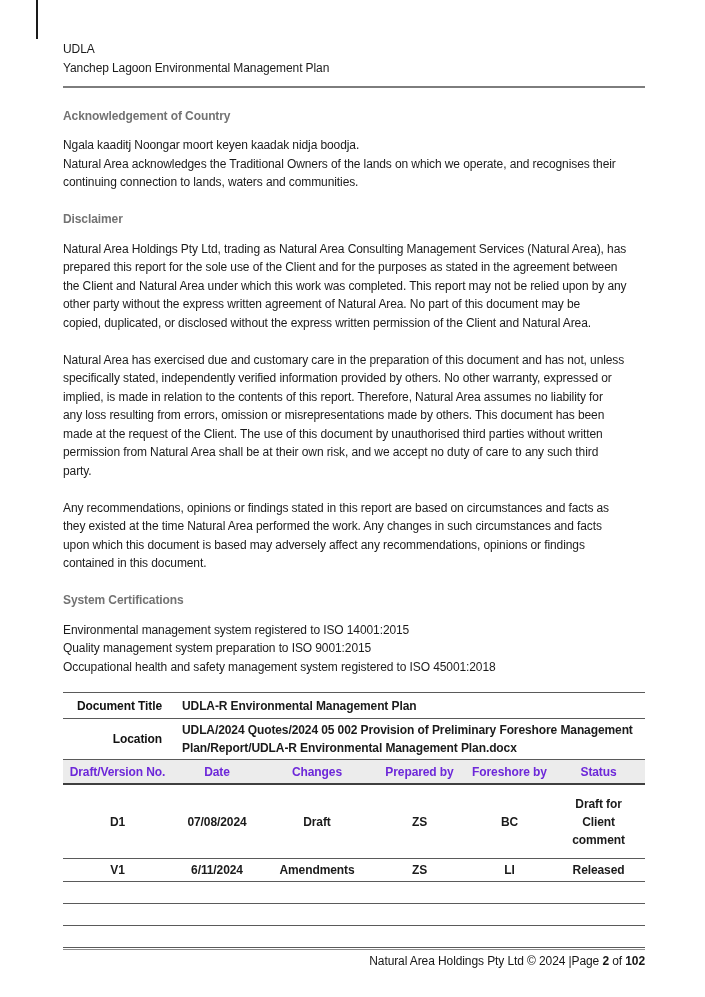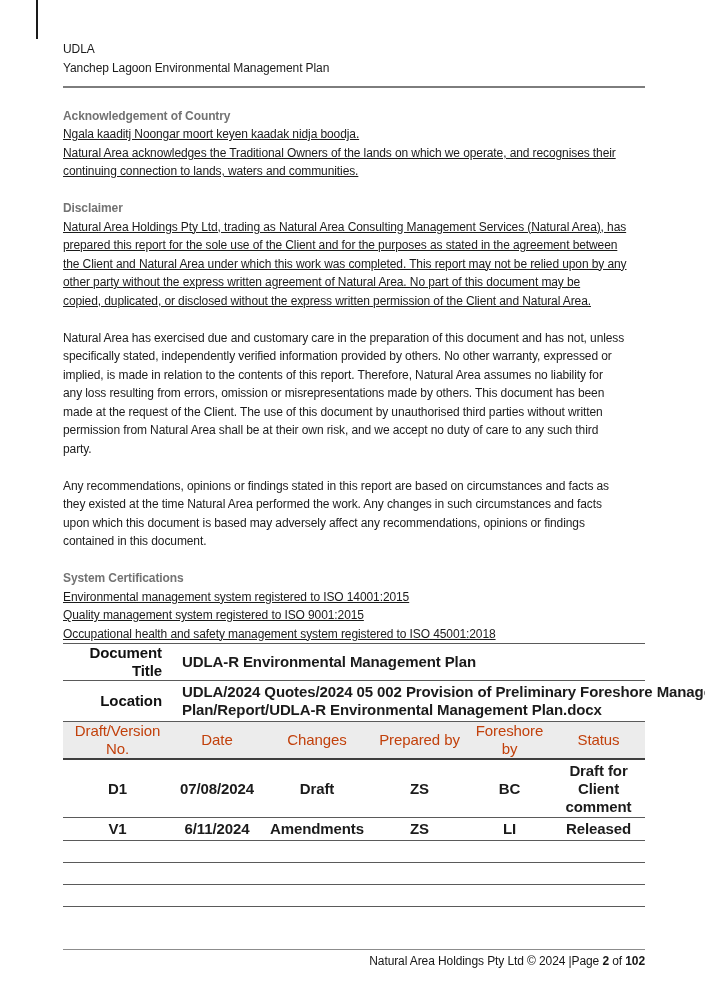--- a/index.html
+++ b/index.html
@@ -16,43 +16,43 @@
     width: 2px; height: 39px; background: #1a1a1a;
   }
   .content {
     position: absolute; left: 63px; top: 40px; width: 582px;
     font-size: 12px; line-height: 18.5px; letter-spacing: -0.1px;
   }
   .doc-header { border-bottom: 2px solid #7d7d7d; padding-bottom: 9px; }
   .hline { white-space: nowrap; }
   .section-heading { font-weight: bold; margin-top: 18.5px; color: #737373; }
   .para { margin-top: 18.5px; }
-  .para.first { margin-top: 0; text-decoration: underline; }
+  .para.first { margin-top: 11px; }
   .line { white-space: nowrap; }
 
   table.doc-table {
     table-layout: fixed; border-collapse: collapse;
-    width: 582px; 
-    font-size: 15px; letter-spacing: -0.1px; line-height: 18px;
+    width: 582px; margin-top: 16px;
+    font-size: 12px; letter-spacing: -0.1px; line-height: 18px;
   }
   .doc-table td, .doc-table th { padding: 0; vertical-align: middle; font-weight: bold; }
   .doc-table tr td, .doc-table tr th { border-bottom: 1.5px solid #5a5a5a; }
   .doc-table tr.meta-row-1 td { border-top: 1.5px solid #5a5a5a; }
   .doc-table .meta-label {
     font-weight: bold; text-align: right; padding-right: 10px; color: #111;
   }
   .doc-table .meta-value { text-align: left; padding: 2px 0 2px 10px; }
   .doc-table tr.meta-row-1 td { height: 21px; }
   .doc-table tr.head-row th {
-    background: #ececec; font-weight: normal; text-align: center;
-    height: 23px; color: #c2410c; border-bottom: 2.5px solid #3f3f3f;
+    background: #ececec; font-weight: bold; text-align: center;
+    height: 23px; color: #6d28d9; border-bottom: 2.5px solid #3f3f3f;
   }
   .doc-table td.c { text-align: center; }
   .doc-table tr.data-row-1 td { height: 55px; padding: 1px 0; }
-  .doc-table tr.data-row-1 td.status-cell { padding: 1px 13px; }
+  .doc-table tr.data-row-1 td.status-cell { padding: 9px 13px; }
   .doc-table tr.data-row-2 td { height: 22px; }
   .doc-table tr.empty-row td { height: 21px; }
 
   .footer {
     position: absolute; left: 63px; top: 929px; width: 582px;
     border-top: 1.5px solid #8c8c8c; padding-top: 4px;
     font-size: 12px; letter-spacing: -0.1px; text-align: right; color: #161616; margin-top: 20px;
   }
   .footer b { font-weight: bold; }
 </style>
@@ -95,21 +95,21 @@
   <div class="para">
     <div class="line">Any recommendations, opinions or findings stated in this report are based on circumstances and facts as</div>
     <div class="line">they existed at the time Natural Area performed the work. Any changes in such circumstances and facts</div>
     <div class="line">upon which this document is based may adversely affect any recommendations, opinions or findings</div>
     <div class="line">contained in this document.</div>
   </div>
 
   <div class="section-heading">System Certifications</div>
   <div class="para first">
     <div class="line">Environmental management system registered to ISO 14001:2015</div>
-    <div class="line">Quality management system registered to ISO 9001:2015</div>
+    <div class="line">Quality management system preparation to ISO 9001:2015</div>
     <div class="line">Occupational health and safety management system registered to ISO 45001:2018</div>
   </div>
 
   <table class="doc-table">
     <colgroup>
       <col style="width:109px">
         <col style="width:90px">
         <col style="width:110px">
       <col style="width:95px">
         <col style="width:85px">

